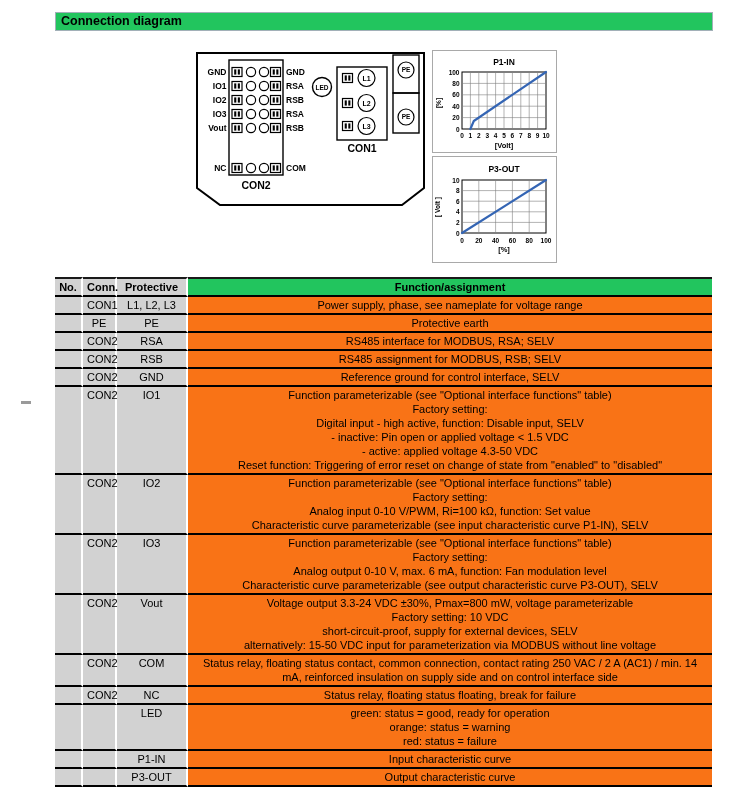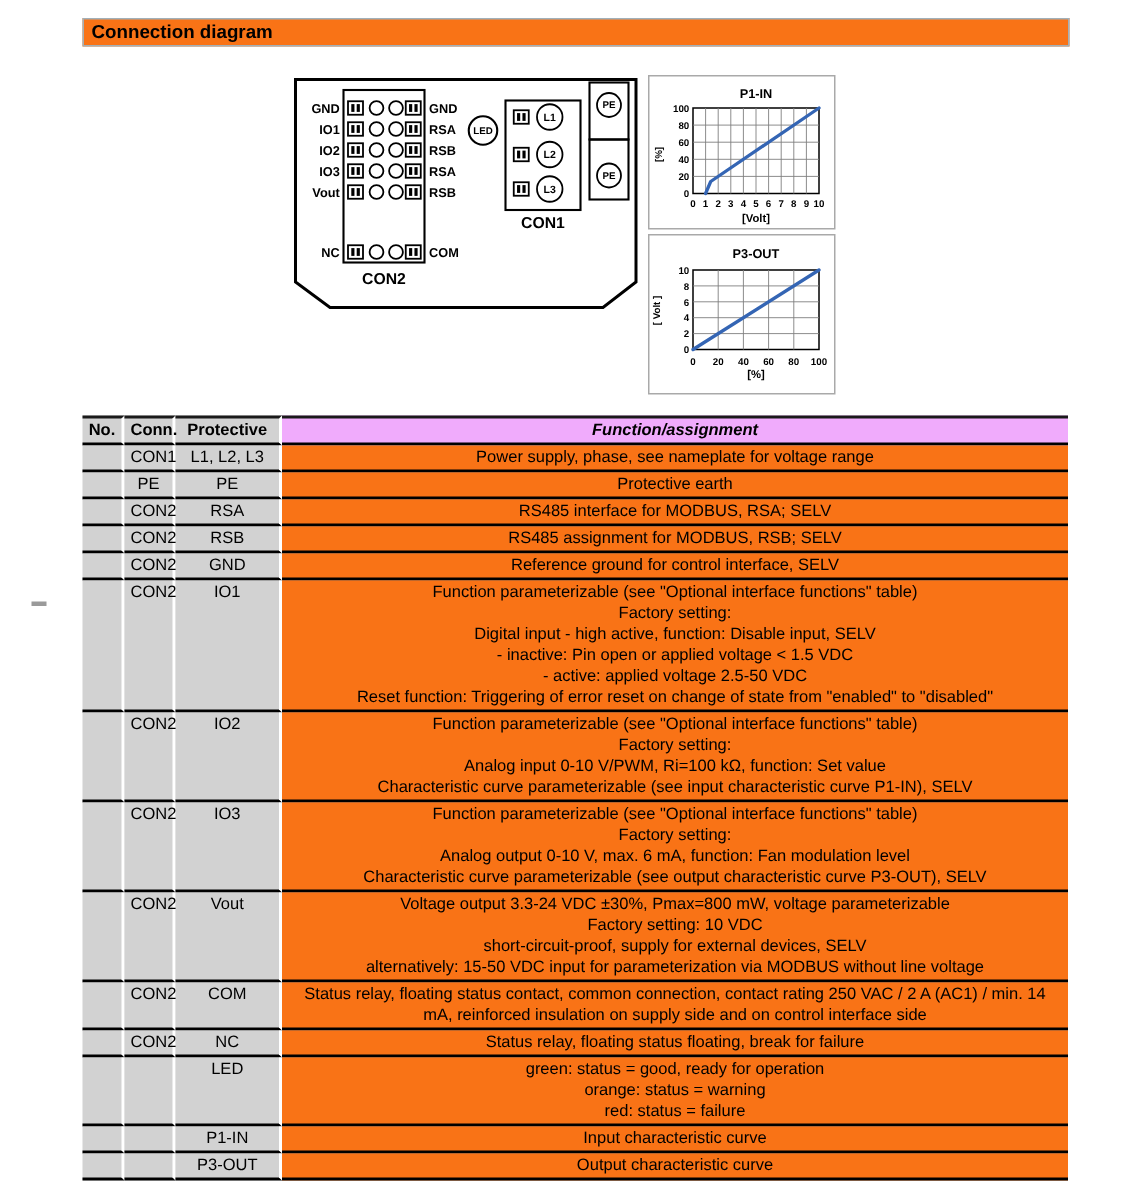--- a/index.html
+++ b/index.html
@@ -3,21 +3,21 @@
 <meta charset="utf-8">
 <style>
   * { margin:0; padding:0; box-sizing:border-box; }
   body {
     width:750px; height:797px; position:relative; overflow:hidden;
     background:#fff; color:#000;
     font-family:"Liberation Sans", sans-serif;
   }
   .titlebar {
     position:absolute; left:55px; top:12px; width:658px; height:19px;
-    background:#f97316; border:1px solid #a2b0b8;
+    background:#22c55e; border:1px solid #a2b0b8;
     font-weight:bold; font-size:12.5px; line-height:17px; padding-left:5px;
   }
   .margin-dash { position:absolute; left:21px; top:401px; width:10px; height:3px; background:#9a9a9a; }
 
   .device-svg { position:absolute; left:190px; top:48px; width:245px; height:170px; }
 
   .chart-box { position:absolute; background:#fff; border:1px solid #a9a9a9; }
   #chart1 { left:432px; top:50px;  width:125px; height:103px; }
   #chart2 { left:432px; top:156px; width:125px; height:107px; }
   .chart-box svg { width:100%; height:100%; display:block; }
@@ -46,21 +46,21 @@
     vertical-align:top; text-align:center;
     padding:1px 4px 1px 4px;
     border-bottom:2px solid #000000; border-right:2px solid #fff;
   }
   .conn-table th {
     background:#d2d2d2; font-weight:bold; border-top:2px solid #1a1a1a;
   }
   .conn-table td.c-no, .conn-table td.c-conn, .conn-table td.c-designation { background:#d2d2d2; }
   .conn-table td.c-function, .conn-table th.h-function { border-right:none; }
   .conn-table td.c-function { background:#f97316; }
-  .conn-table th.h-function { background:#f0abfc;font-style:italic; }
+  .conn-table th.h-function { background:#22c55e; }
   .fn-line { min-height:14px; }
 </style>
 </head>
 <body>
 
 <div class="titlebar">Connection diagram</div>
 
 <div class="margin-dash"></div>
 
 <svg class="device-svg" viewBox="0 0 245 170">
@@ -259,21 +259,21 @@
       </tr>
       <tr>
         <td class="c-no"></td>
         <td class="c-conn">CON2</td>
         <td class="c-designation">IO1</td>
         <td class="c-function">
           <div class="fn-line">Function parameterizable (see "Optional interface functions" table)</div>
           <div class="fn-line">Factory setting:</div>
           <div class="fn-line">Digital input - high active, function: Disable input, SELV</div>
           <div class="fn-line">- inactive: Pin open or applied voltage &lt; 1.5 VDC</div>
-          <div class="fn-line">- active: applied voltage 2.5-50 VDC</div>
+          <div class="fn-line">- active: applied voltage 4.3-50 VDC</div>
           <div class="fn-line">Reset function: Triggering of error reset on change of state from "enabled" to "disabled"</div>
         </td>
       </tr>
       <tr>
         <td class="c-no"></td>
         <td class="c-conn">CON2</td>
         <td class="c-designation">IO2</td>
         <td class="c-function">
           <div class="fn-line">Function parameterizable (see "Optional interface functions" table)</div>
           <div class="fn-line">Factory setting:</div>

